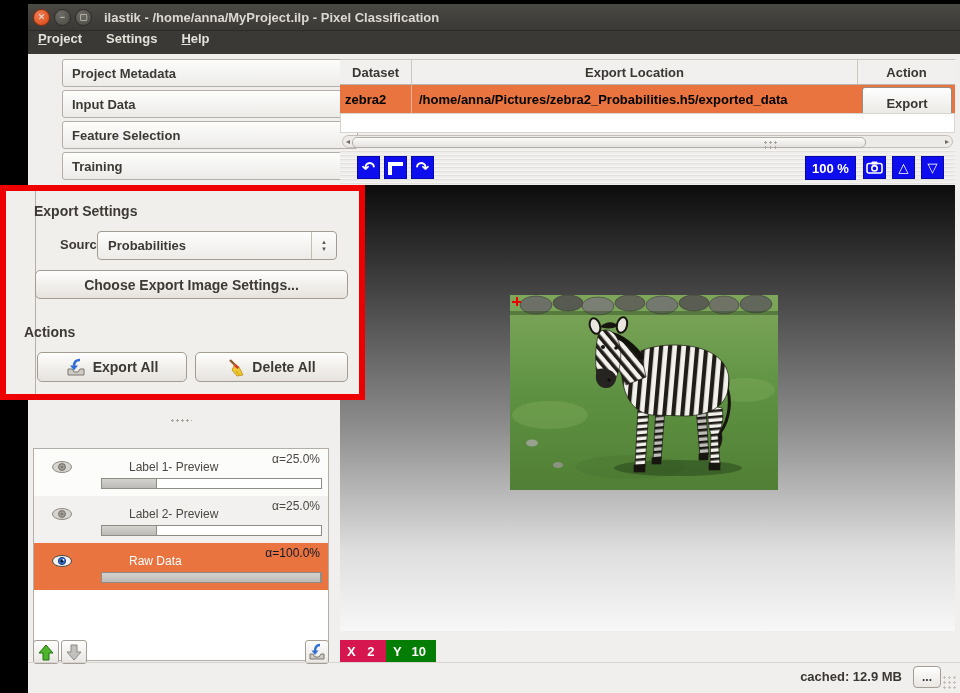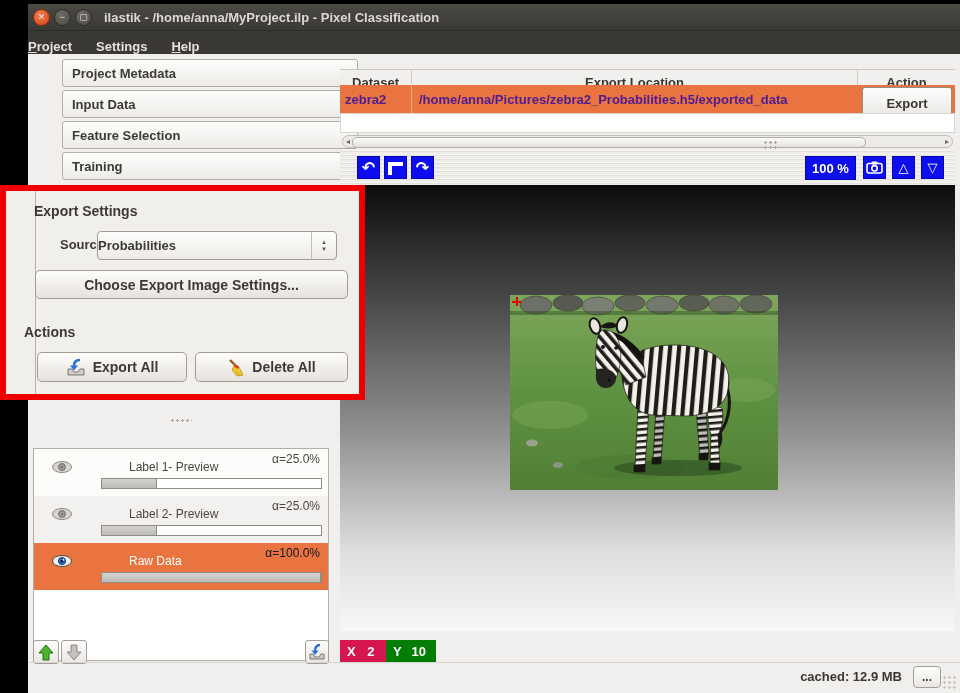--- a/index.html
+++ b/index.html
@@ -18,21 +18,21 @@
     display:flex;align-items:center;
   }
   .win-btns{display:flex;gap:4px;margin-left:5px;}
   .wbtn{width:17px;height:17px;border-radius:50%;display:flex;align-items:center;justify-content:center;
     font-size:9px;color:#e8e4dd;box-sizing:border-box;cursor:default;}
   .wbtn.close{background:radial-gradient(circle at 35% 30%,#f07d54,#d94412);border:1px solid #8c2c0c;}
   .wbtn.min,.wbtn.max{background:radial-gradient(circle at 35% 30%,#6d6b64,#4a4943);border:1px solid #2b2a27;}
   .title-text{margin-left:12px;font-size:13px;font-weight:bold;color:#dcd9d2;white-space:nowrap;}
   .menubar{
     position:absolute;left:0;top:27px;right:0;height:23px;
-    background:#3a3935;display:flex;align-items:flex-end;gap:24px;
+    background:#3a3935;display:flex;align-items:flex-start;gap:24px;padding-left:10px;
   }
   .menu-item{font-size:13px;font-weight:bold;color:#e4e1da;cursor:default;}
   .accel{text-decoration:underline;}
   .content{position:absolute;left:0;top:50px;right:0;bottom:0;background:#f0efed;}
 
   
   .applet{
     position:absolute;left:5px;width:296px;height:28px;box-sizing:border-box;
     background:linear-gradient(#fdfdfc,#ecebe8);
     border:1px solid #b3aea7;border-radius:3px;
@@ -55,26 +55,26 @@
   .layer-alpha{position:absolute;right:8px;top:3px;font-size:12px;color:#4b4742;}
   .layer-row.r2 .layer-alpha{color:#0f172a;}
   .alpha-slider{position:absolute;left:67px;right:6px;top:29px;height:11px;box-sizing:border-box;
     background:#fff;border:1px solid #8f8b85;}
   .alpha-fill{height:100%;background:linear-gradient(#d4d2cf,#bdbbb7);border-right:1px solid #8f8b85;box-sizing:border-box;}
   .layer-toolbar-btn{position:absolute;width:26px;height:24px;box-sizing:border-box;
     background:linear-gradient(#fdfdfc,#e9e7e4);border:1px solid #a59f97;border-radius:3px;
     display:flex;align-items:center;justify-content:center;}
 
   
-  .tbl-header{position:absolute;left:312px;top:15px;width:615px;height:26px;display:flex;
+  .tbl-header{position:absolute;left:312px;top:5px;width:615px;height:26px;display:flex;
     background:#f1f0ee;border-top:1px solid #cac6c0;border-bottom:1px solid #b9b5ae;box-sizing:border-box;}
   .tbl-h{display:flex;align-items:center;justify-content:center;
     font-size:13px;font-weight:bold;color:#3a3733;border-right:1px solid #ccc8c2;box-sizing:border-box;}
   .tbl-row{position:absolute;left:312px;top:31px;width:615px;height:28px;background:#e9743f;display:flex;}
-  .tbl-c{display:flex;align-items:center;font-size:13px;font-weight:bold;color:#4c1d95;box-sizing:border-box;white-space:nowrap;text-align:center;}
+  .tbl-c{display:flex;align-items:center;font-size:13px;font-weight:bold;color:#000000;box-sizing:border-box;white-space:nowrap;text-align:center;}
   .row-export-btn{position:absolute;right:3px;top:2px;width:90px;height:32px;box-sizing:border-box;
     background:linear-gradient(#fefefe,#e8e6e2);border:1px solid #938d84;border-radius:3px;
     display:flex;align-items:center;justify-content:center;font-size:13px;font-weight:bold;color:#3a3733;}
   .tbl-gap{position:absolute;left:312px;top:59px;width:615px;height:20px;background:#fff;border:1px solid #d8d4cf;box-sizing:border-box;}
   .hscroll{position:absolute;left:314px;top:81px;width:611px;height:13px;box-sizing:border-box;
     background:#edebe8;border:1px solid #c3bfb8;border-radius:7px;}
   .hscroll .thumb{position:absolute;left:9px;top:1px;width:512px;height:9px;
     background:linear-gradient(#fbfbfa,#e4e2de);border:1px solid #b2ada5;border-radius:5px;}
   .hs-arrow{position:absolute;top:0;font-size:8px;color:#6b665f;line-height:11px;}
 
@@ -114,21 +114,21 @@
 
   
   .annotation{position:absolute;left:0;top:185px;width:365px;height:215px;box-sizing:border-box;
     border:6px solid #ee0000;background:#f0efec;z-index:50;}
   .annotation .win-edge{position:absolute;left:29px;top:0;bottom:0;width:1px;background:#b5b1aa;}
   .ep-heading{position:absolute;left:28px;top:12px;font-size:14px;font-weight:bold;color:#3d3a35;}
   .ep-source-label{position:absolute;left:54px;top:46px;font-size:13px;font-weight:bold;color:#3d3a35;}
   .ep-combo{position:absolute;left:91px;top:40px;width:240px;height:29px;box-sizing:border-box;
     background:linear-gradient(#fdfdfc,#edebe8);border:1px solid #a29c93;border-radius:4px;
     display:flex;align-items:center;}
-  .ep-combo .val{font-size:13px;font-weight:bold;color:#3d3a35;}
+  .ep-combo .val{margin-left:10px;font-size:13px;font-weight:bold;color:#3d3a35;}
   .ep-spin{position:absolute;right:0;top:0;bottom:0;width:24px;border-left:1px solid #c2bdb5;
     display:flex;flex-direction:column;align-items:center;justify-content:center;gap:1px;
     font-size:6px;color:#5a554e;line-height:6px;}
   .ep-btn{position:absolute;box-sizing:border-box;
     background:linear-gradient(#fefefd,#f0eeea 55%,#e6e3df);border:1px solid #a29c93;border-radius:5px;
     display:flex;align-items:center;justify-content:center;gap:7px;
     font-size:14px;font-weight:bold;color:#3d3a35;margin-left:11px;}
   .ep-actions-label{position:absolute;left:18px;top:133px;font-size:14px;font-weight:bold;color:#3d3a35;}
 
   .eye-svg,.icon-svg{display:block;}

